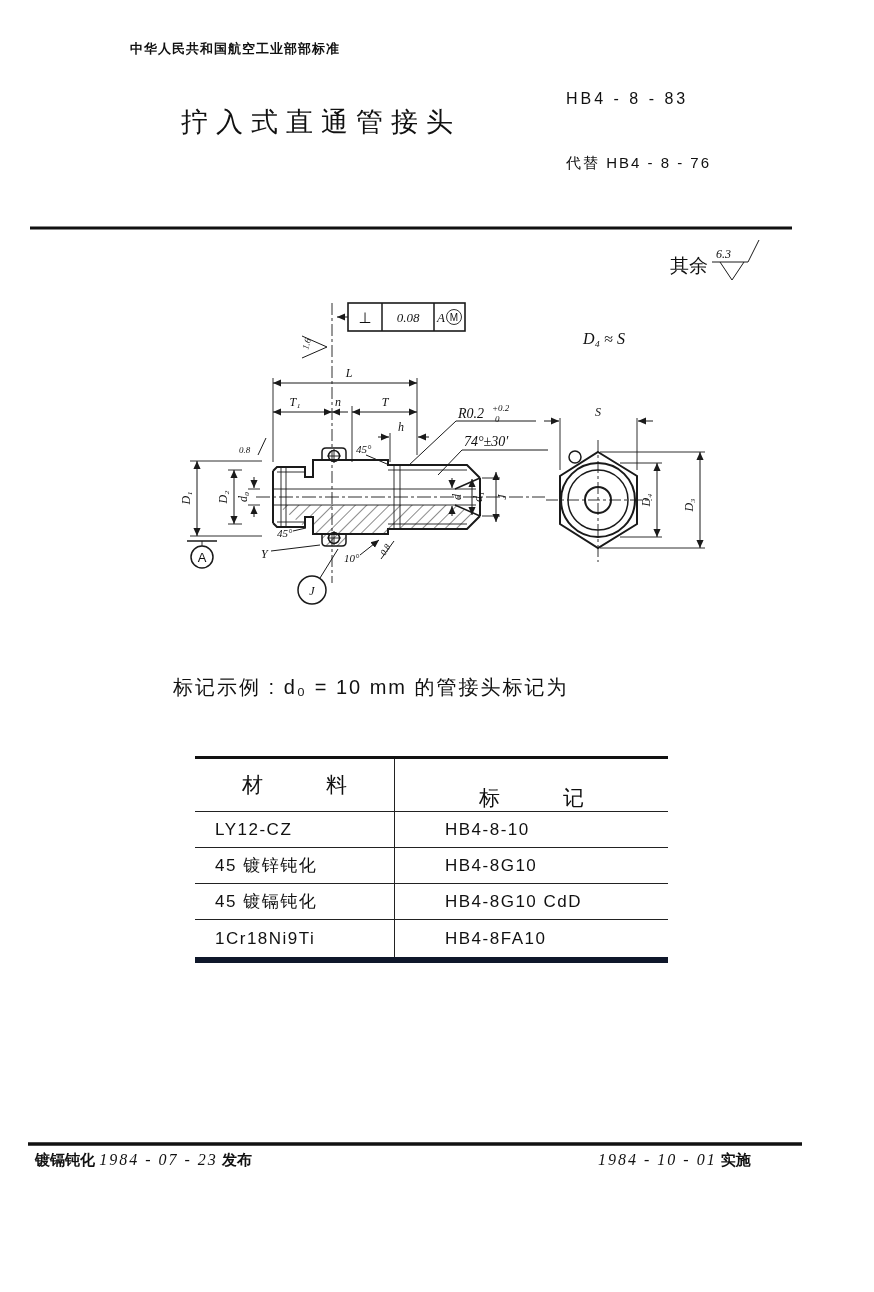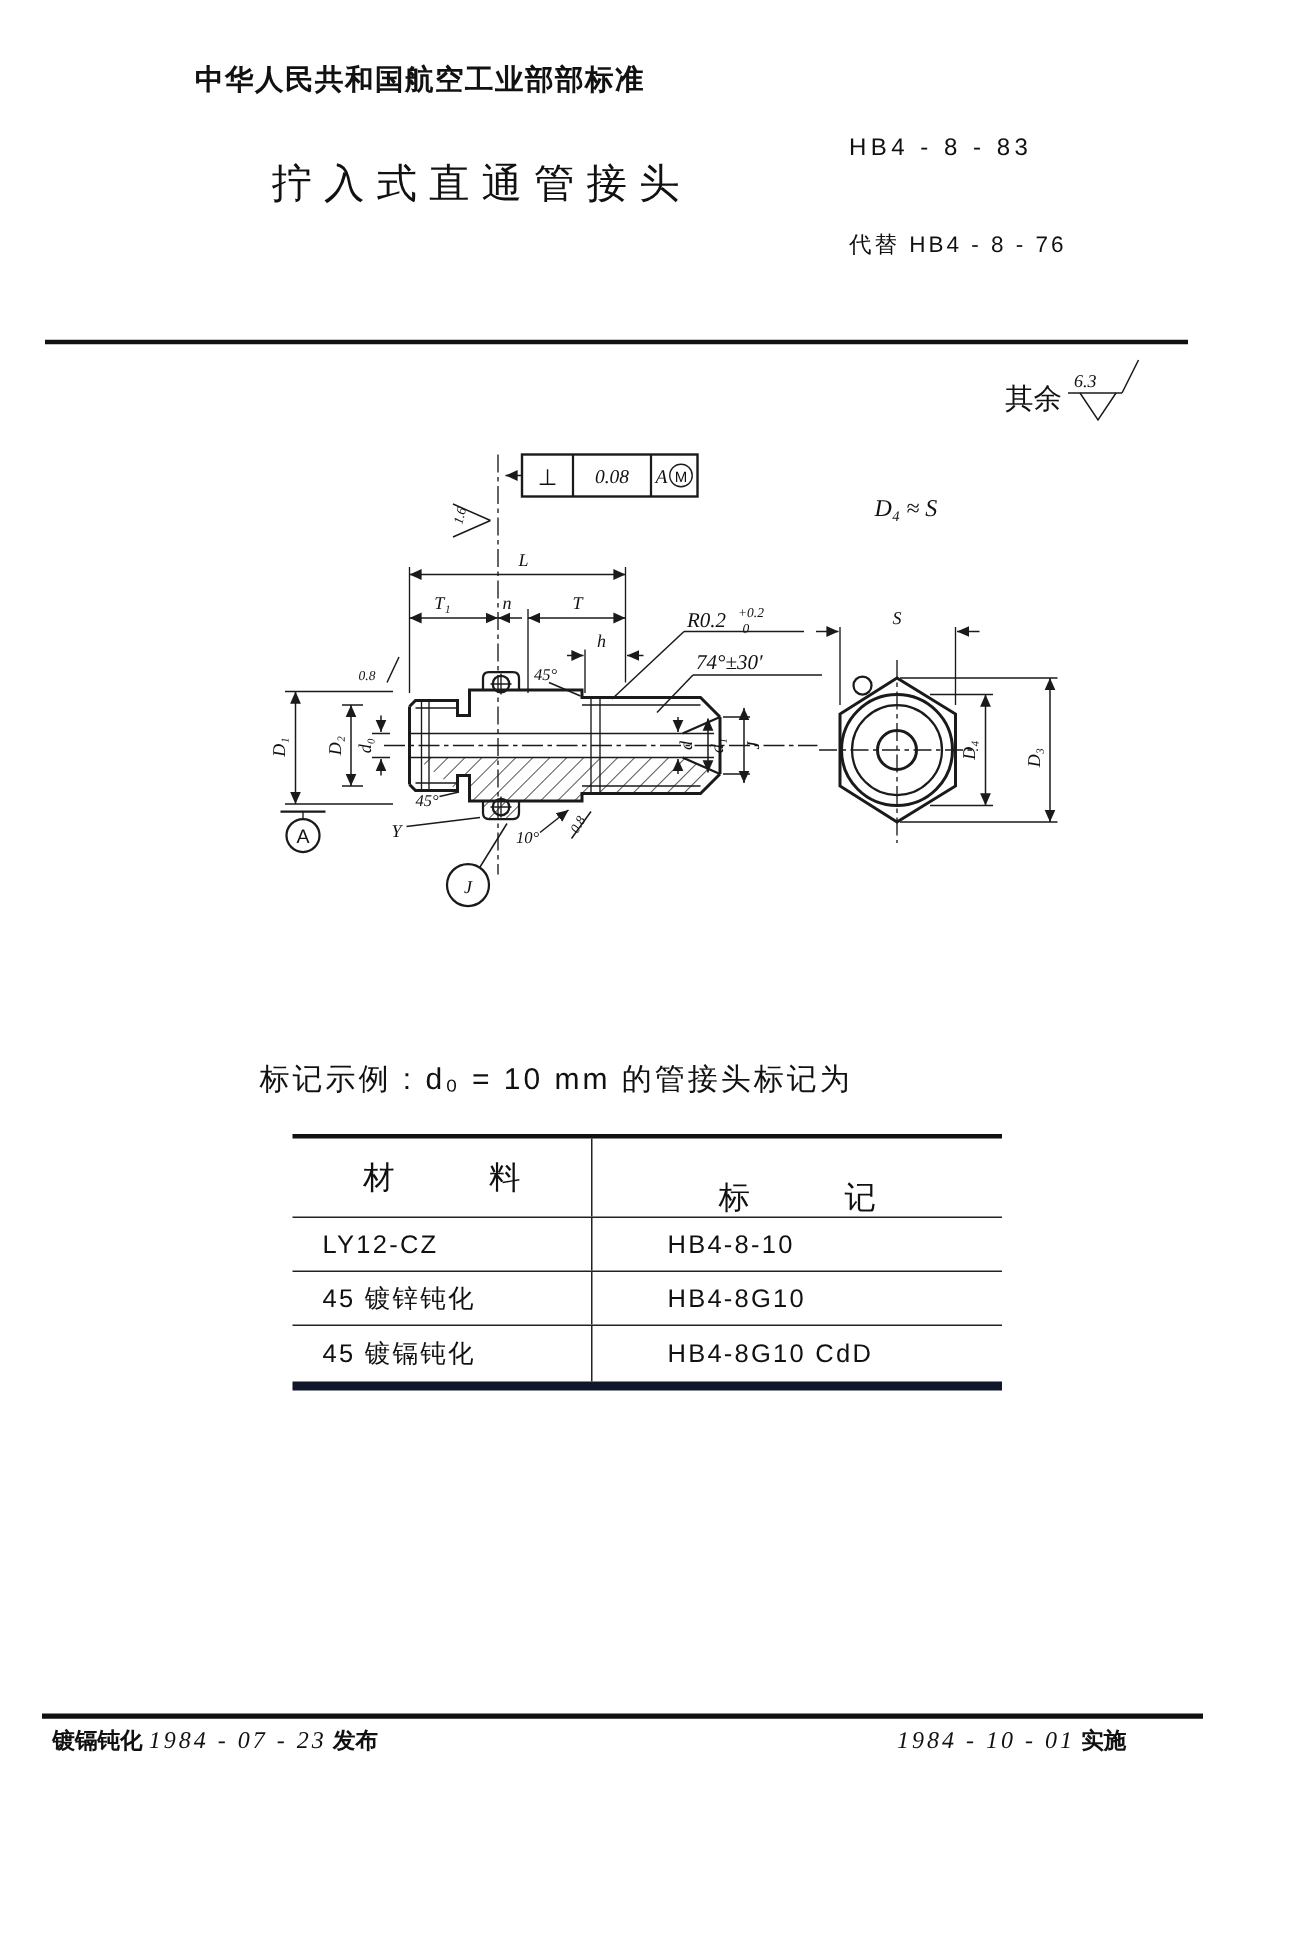--- a/index.html
+++ b/index.html
@@ -2,25 +2,25 @@
 <html><head>
 <meta charset="utf-8">
 <style>
   html,body{margin:0;padding:0;background:#888;}
   .page{
     position:relative; width:874px; height:1292px; margin:0 auto;
     background:#ffffff; overflow:hidden;
     font-family:"Liberation Sans", sans-serif; color:#111;
   }
   .abs{position:absolute;}
-  .authority{left:130px; top:40px; font-size:19px; font-weight:bold; letter-spacing:1px;}
+  .authority{left:130px; top:40px; font-size:13px; font-weight:bold; letter-spacing:1px;}
   .title{left:181px; top:104px; font-size:27px; letter-spacing:8px; font-weight:500;}
   .stdno{left:566px; top:90px; font-size:16px; letter-spacing:3px;}
   .replaces{left:566px; top:154px; font-size:15px; letter-spacing:2px;}
-  .example{left:173px; top:674px; font-size:20px; letter-spacing:2px;margin-top:32px;}
+  .example{left:173px; top:674px; font-size:20px; letter-spacing:2px;}
 
   svg text{fill:#111;}
   .cn{font-family:"Liberation Sans",sans-serif;}
   .lbl{font-family:"Liberation Serif",serif; font-style:italic; font-size:12px;}
   .num{font-family:"Liberation Serif",serif; font-style:italic;}
   .ln{stroke:#1a1a1a; fill:none; stroke-width:2;}
   .ln15{stroke:#1a1a1a; fill:none; stroke-width:1.5;}
   .thin{stroke:#1a1a1a; fill:none; stroke-width:0.9;}
   .dim{stroke:#1a1a1a; fill:none; stroke-width:1;}
 
@@ -243,20 +243,24 @@
       <div class="tc2">HB4-8-10</div>
     </div>
     <div class="trow td">
       <div class="tc1">45 镀锌钝化</div>
       <div class="tc2">HB4-8G10</div>
     </div>
     <div class="trow td">
       <div class="tc1">45 镀镉钝化</div>
       <div class="tc2">HB4-8G10 CdD</div>
     </div>
+    <div class="trow td">
+      <div class="tc1">1Cr18Ni9Ti</div>
+      <div class="tc2">HB4-8FA10</div>
+    </div>
   </div>
 
   <div class="abs foot-left">
     <span class="fo-b">镀镉钝化</span>
     <span class="fo-d">1984 - 07 - 23</span>
     <span class="fo-b">发布</span>
   </div>
   <div class="abs foot-right">
     <span class="fo-d">1984 - 10 - 01</span>
     <span class="fo-b">实施</span>

